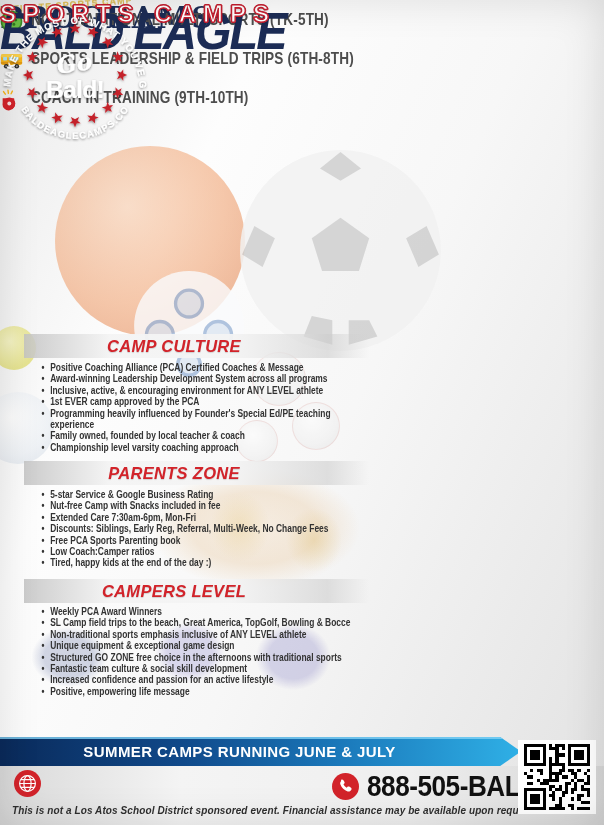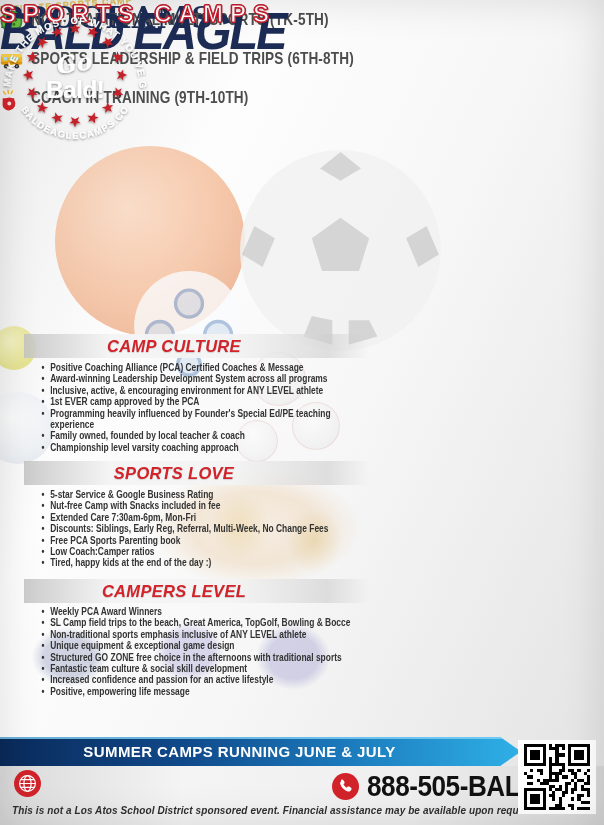--- a/index.html
+++ b/index.html
@@ -333,21 +333,21 @@
       <li>Inclusive, active, &amp; encouraging environment for ANY LEVEL athlete</li>
       <li>1st EVER camp approved by the PCA</li>
       <li>Programming heavily influenced by Founder's Special Ed/PE teaching experience</li>
       <li>Family owned, founded by local teacher &amp; coach</li>
       <li>Championship level varsity coaching approach</li>
     </ul>
   </div>
 
   <div class="section sec-parents">
     <div class="section-band">
-      <div class="section-title">SPORTS LOVE</div>
+      <div class="section-title">PARENTS ZONE</div>
     </div>
     <ul class="bullets">
       <li>5-star Service &amp; Google Business Rating</li>
       <li>Nut-free Camp with Snacks included in fee</li>
       <li>Extended Care 7:30am-6pm, Mon-Fri</li>
       <li>Discounts: Siblings, Early Reg, Referral, Multi-Week, No Change Fees</li>
       <li>Free PCA Sports Parenting book</li>
       <li>Low Coach:Camper ratios</li>
       <li>Tired, happy kids at the end of the day :)</li>
     </ul>

